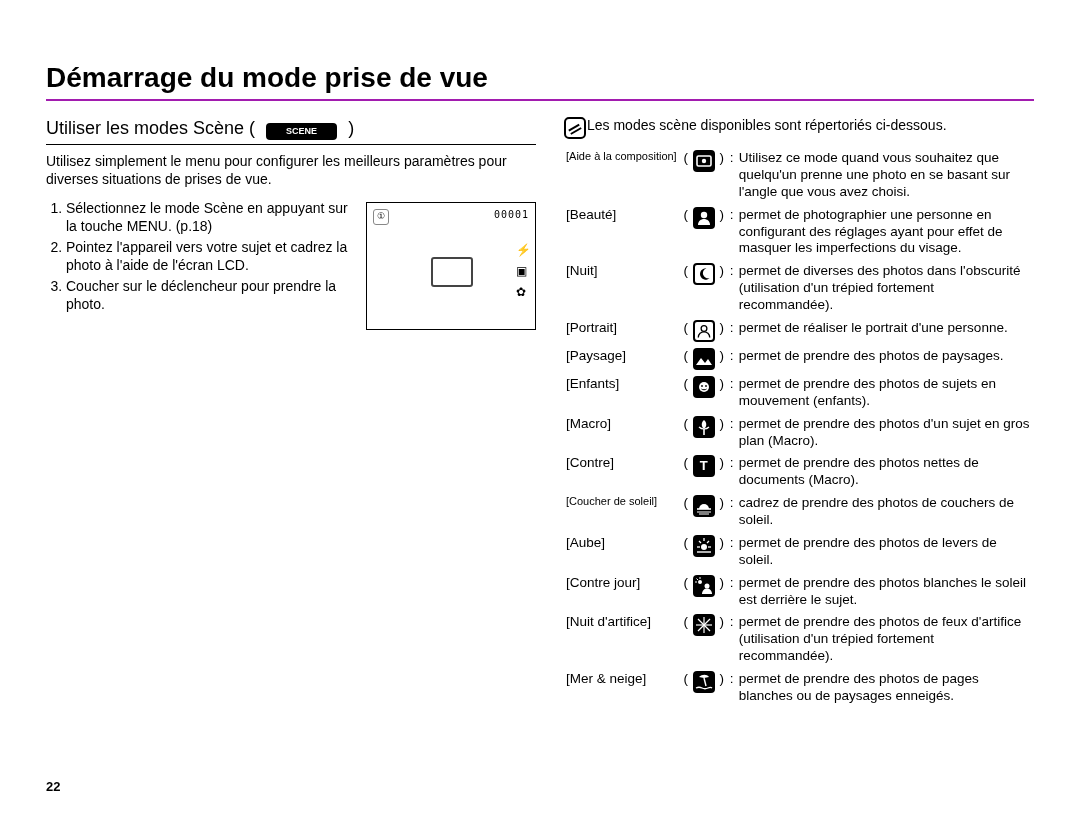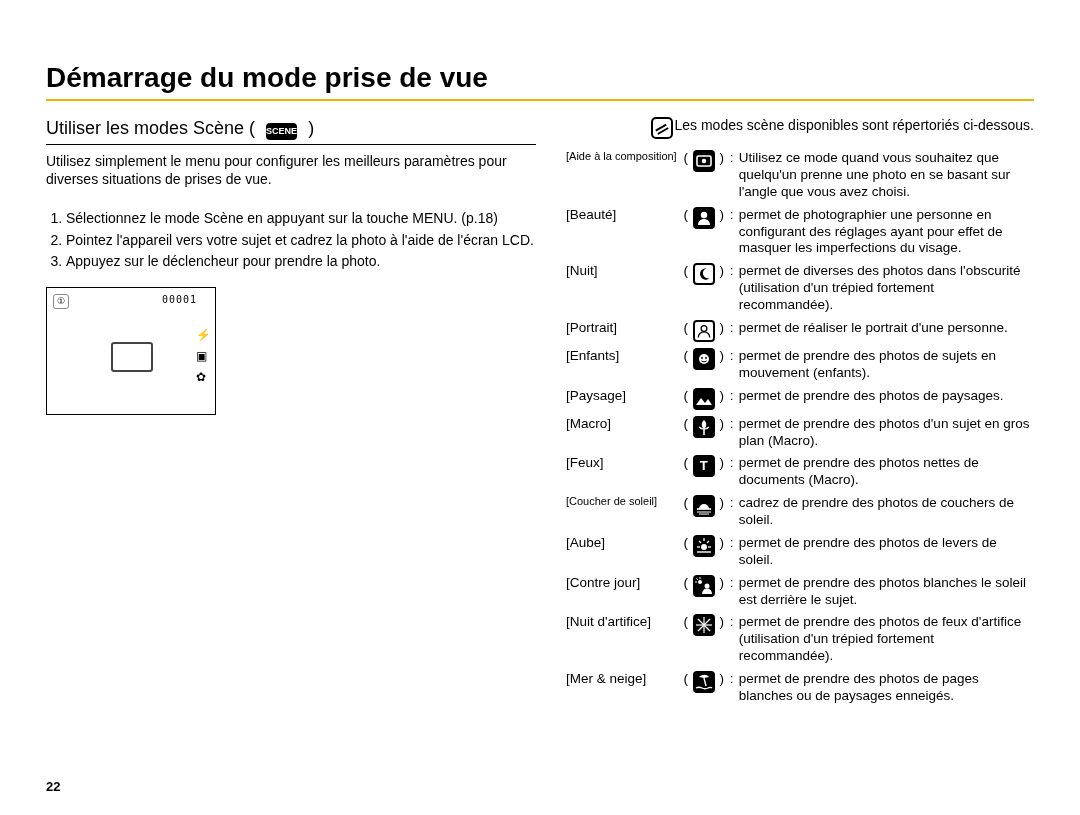--- a/index.html
+++ b/index.html
@@ -15,21 +15,21 @@
   }
   .page {
     padding: 60px 46px 30px 46px;
     position: relative;
     height: 100%;
   }
   h1.page-title {
     font-size: 28px;
     font-weight: 700;
     margin: 0 0 16px 0;
-    border-bottom: 2px solid #eab308;
+    border-bottom: 2px solid #a21caf;
     padding-bottom: 4px;
   }
   .columns {
     display: flex;
     gap: 28px;
     margin-top: 14px;
   }
   .col-left { width: 490px; }
   .col-right { flex: 1; }
 
@@ -40,56 +40,56 @@
     margin: 0;
   }
   .scene-badge {
     display:inline-block;
     margin: 0 6px;
     background:#000;
     color:#fff;
     border-radius:4px;
     font-size:9px;
     font-weight:700;
-    padding:3px 0;
-  }
-  .intro { margin: 0 0 22px 0; }
-  .steps-block { display:flex; gap:10px;flex-direction:column; }
+    padding:3px 20px;
+  }
+  .intro { margin: 0 0 12px 0; }
+  .steps-block { display:flex; gap:10px; }
   ol.steps { margin: 0 0 0 20px; padding:0; }
   ol.steps li { margin-bottom: 4px; }
 
   .lcd {
     width: 170px; height: 128px;
     border: 1px solid #000;
     position: relative;
     flex: 0 0 auto;
     margin-top:2px;
   }
   .lcd .badge {
     position:absolute; top:6px; left:6px;
     border:1px solid #888; border-radius:3px;
     font-size:9px; padding:1px 3px;
   }
   .lcd .counter {
-    position:absolute; top:6px; right:18px;
+    position:absolute; top:6px; right:6px;
     font-family: monospace; font-size:10px;
     letter-spacing:1px;
   }
   .lcd .focus {
     position:absolute; top:54px; left:64px;
     width:42px; height:30px;
     border:2px solid #444; border-radius:3px;
   }
   .lcd .side-icons {
     position:absolute; right:4px; top:40px;
     display:flex; flex-direction:column; gap:6px;
     font-size:12px; color:#000;
   }
 
-  .note-row { display:flex; align-items:flex-start; gap:1px; margin-bottom:8px;justify-content:flex-end; }
+  .note-row { display:flex; align-items:flex-start; gap:1px; margin-bottom:8px; }
   .note-icon {
     width:22px; height:22px; border:2px solid #000; border-radius:5px;
     flex:0 0 auto; position:relative;
   }
   .note-icon::before { content:""; position:absolute; left:4px; top:11px; width:12px; height:2px; background:#000; transform:rotate(-30deg); }
   .note-icon::after  { content:""; position:absolute; left:4px; top:11px; width:12px; height:2px; background:#000; transform:rotate(-30deg) translateY(-4px); }
 
   table.modes { border-collapse: collapse; width:100%; }
   table.modes td { vertical-align: top; padding: 3px 2px; font-size:13.5px; }
   table.modes td.label { white-space:nowrap; padding-right:4px; }
@@ -127,21 +127,21 @@
           <span class="scene-badge">SCENE</span>
           <span>)</span>
         </h2>
       </div>
       <p class="intro">Utilisez simplement le menu pour configurer les meilleurs paramètres pour diverses situations de prises de vue.</p>
 
       <div class="steps-block">
         <ol class="steps">
           <li>Sélectionnez le mode Scène en appuyant sur la touche MENU. (p.18)</li>
           <li>Pointez l'appareil vers votre sujet et cadrez la photo à l'aide de l'écran LCD.</li>
-          <li>Appuyez sur le déclencheur pour prendre la photo.</li>
+          <li>Coucher sur le déclencheur pour prendre la photo.</li>
         </ol>
 
         <div class="lcd">
           <div class="badge">①</div>
           <div class="counter">00001</div>
           <div class="focus"></div>
           <div class="side-icons">
             <span>⚡</span>
             <span>▣</span>
             <span>✿</span>
@@ -195,56 +195,56 @@
     <td class="paren">(</td>
     <td class="iconcell"><span class="mode-icon outline"><svg viewBox="0 0 22 22">
                     <circle cx="11" cy="8" r="3.5" fill="none" stroke="#000" stroke-width="1.6"></circle>
                     <path d="M4 19c0-4.5 3.5-7 7-7s7 2.5 7 7" fill="none" stroke="#000" stroke-width="1.6"></path>
                   </svg></span></td>
     <td class="paren">)</td>
     <td class="paren">:</td>
     <td class="desc">permet de réaliser le portrait d'une personne.</td>
             </tr>
             <tr>
+    <td class="label">[Paysage]</td>
+    <td class="paren">(</td>
+    <td class="iconcell"><span class="mode-icon"><svg viewBox="0 0 22 22">
+                    <path d="M3 17l5-7 4 5 3-4 4 6z" fill="#fff"></path>
+                  </svg></span></td>
+    <td class="paren">)</td>
+    <td class="paren">:</td>
+    <td class="desc">permet de prendre des photos de paysages.</td>
+            </tr>
+            <tr>
     <td class="label">[Enfants]</td>
     <td class="paren">(</td>
     <td class="iconcell"><span class="mode-icon"><svg viewBox="0 0 22 22">
                     <circle cx="11" cy="11" r="5" fill="#fff"></circle>
                     <circle cx="9" cy="10" r="0.9" fill="#000"></circle>
                     <circle cx="13" cy="10" r="0.9" fill="#000"></circle>
                     <path d="M8.5 13c1 1 4 1 5 0" stroke="#000" stroke-width="1" fill="none"></path>
                   </svg></span></td>
     <td class="paren">)</td>
     <td class="paren">:</td>
     <td class="desc">permet de prendre des photos de sujets en mouvement (enfants).</td>
             </tr>
             <tr>
-    <td class="label">[Paysage]</td>
-    <td class="paren">(</td>
-    <td class="iconcell"><span class="mode-icon"><svg viewBox="0 0 22 22">
-                    <path d="M3 17l5-7 4 5 3-4 4 6z" fill="#fff"></path>
-                  </svg></span></td>
-    <td class="paren">)</td>
-    <td class="paren">:</td>
-    <td class="desc">permet de prendre des photos de paysages.</td>
-            </tr>
-            <tr>
     <td class="label">[Macro]</td>
     <td class="paren">(</td>
     <td class="iconcell"><span class="mode-icon"><svg viewBox="0 0 22 22">
                     <path d="M11 4c3 2 3 7 0 9-3-2-3-7 0-9z" fill="#fff"></path>
                     <path d="M11 13v6" stroke="#fff" stroke-width="1.6"></path>
                     <path d="M6 11c2 2 3 2 5 2s3 0 5-2" stroke="#fff" stroke-width="1.2" fill="none"></path>
                   </svg></span></td>
     <td class="paren">)</td>
     <td class="paren">:</td>
     <td class="desc">permet de prendre des photos d'un sujet en gros plan (Macro).</td>
             </tr>
             <tr>
-    <td class="label">[Feux]</td>
+    <td class="label">[Contre]</td>
     <td class="paren">(</td>
     <td class="iconcell"><span class="mode-icon"><span class="glyph">T</span></span></td>
     <td class="paren">)</td>
     <td class="paren">:</td>
     <td class="desc">permet de prendre des photos nettes de documents (Macro).</td>
             </tr>
             <tr>
     <td class="label small">[Coucher de soleil]</td>
     <td class="paren">(</td>
     <td class="iconcell"><span class="mode-icon"><svg viewBox="0 0 22 22">

